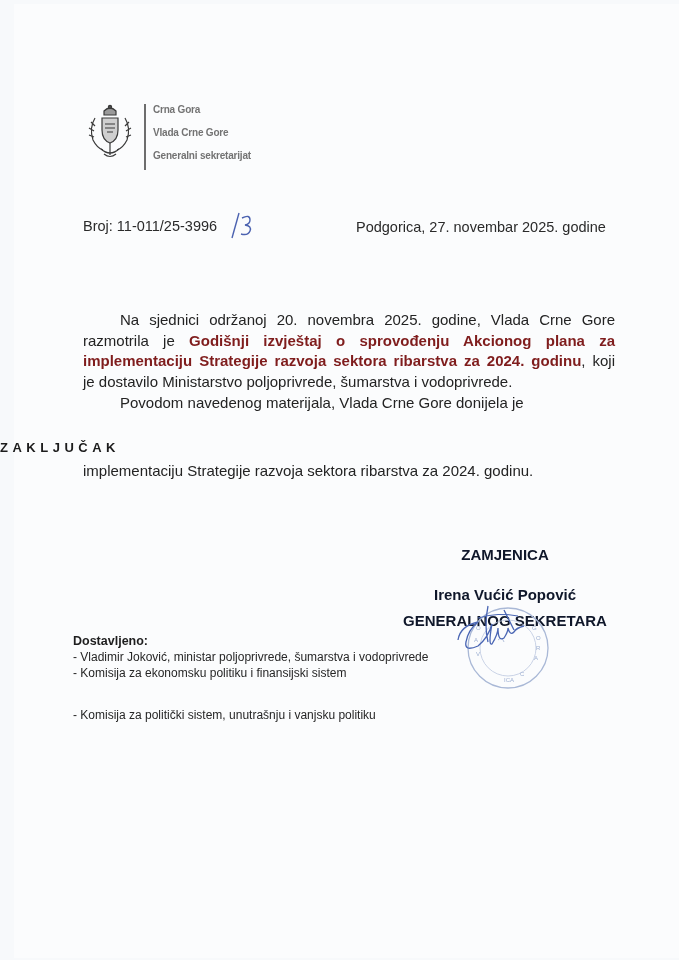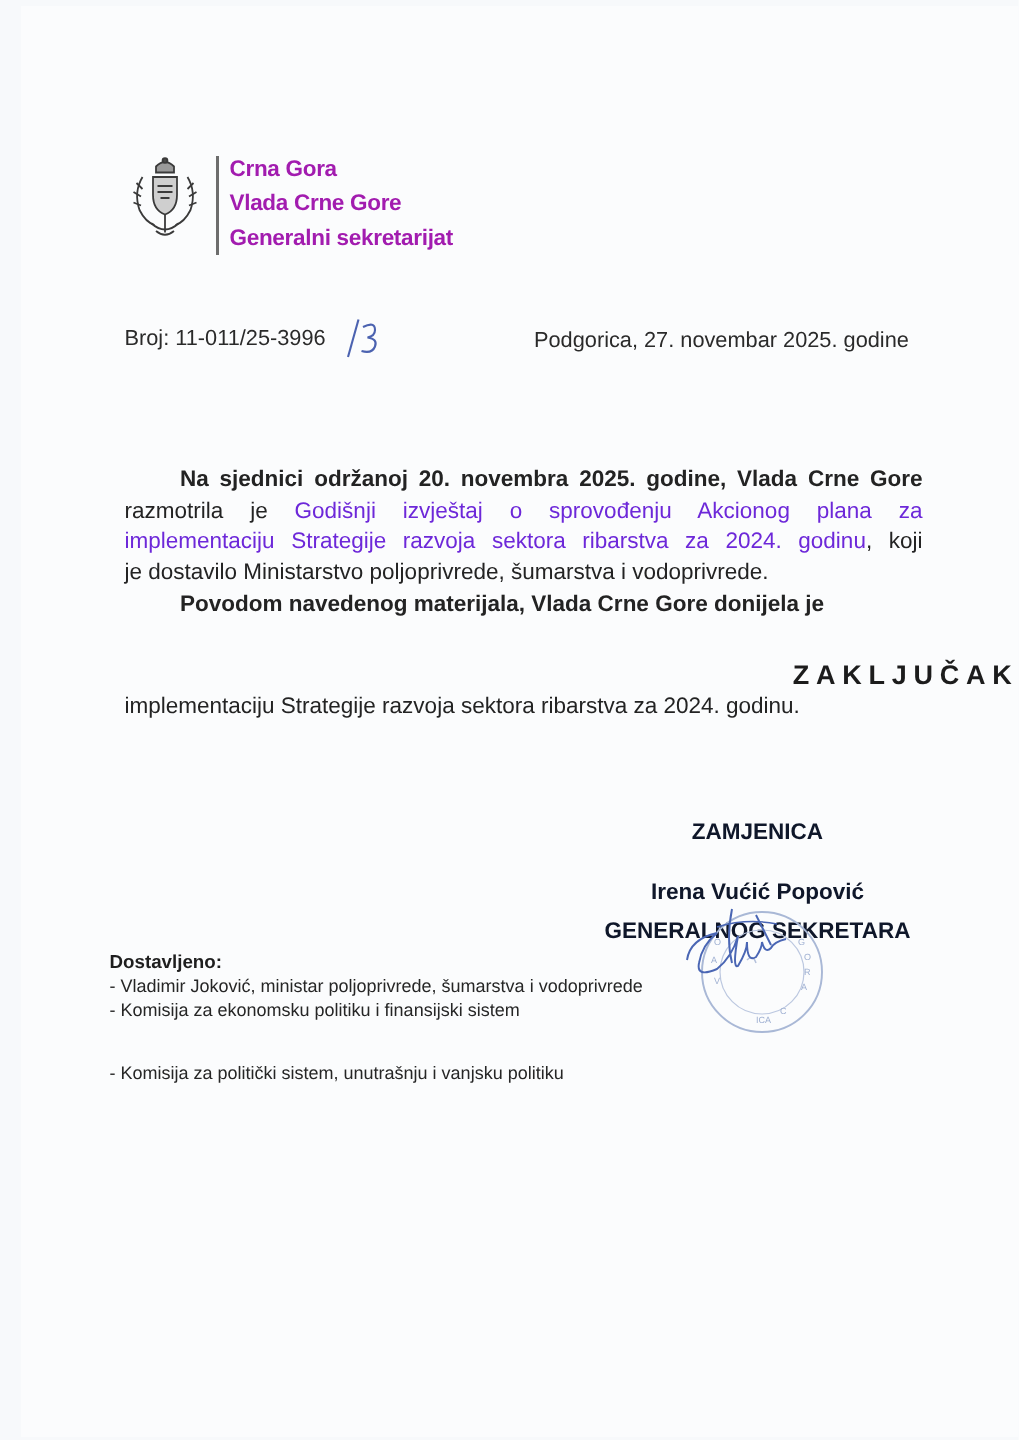--- a/index.html
+++ b/index.html
@@ -16,40 +16,40 @@
       position: absolute;
       left: 14px; top: 4px;
       width: 665px; height: 954px;
       background: #fbfcfd;
     }
     .abs { position: absolute; white-space: nowrap; }
 
     
     .coat { position: absolute; left: 87px; top: 104px; width: 46px; height: 58px; }
     .vbar { position: absolute; left: 144px; top: 104px; width: 1.5px; height: 66px; background: #6d6d6d; }
-    .hdr { position: absolute; left: 153px; font-size: 15px; font-weight: bold; color: #a21caf; letter-spacing: -0.2px; }
+    .hdr { position: absolute; left: 153px; font-size: 10px; font-weight: bold; color: #737373; letter-spacing: -0.2px; }
     .hdr.l1 { top: 104px; }
     .hdr.l2 { top: 127px; }
     .hdr.l3 { top: 150px; }
 
     
     .ref { left: 83px; top: 218px; font-size: 14.5px; color: #2a2a2a; }
     .ref-hand { left: 228px; top: 210px; width: 28px; height: 30px; }
     .place-date { left: 356px; top: 219px; font-size: 14.5px; color: #2a2a2a; }
 
     
     .para { position: absolute; left: 83px; width: 532px; font-size: 15px; line-height: 20.5px; color: #232323; }
     .line { display: block; white-space: nowrap; text-align: justify; text-align-last: justify; }
     .line.last { text-align-last: left; }
-    .indent { padding-left: 37px; font-weight: bold; }
-    b { font-weight: normal; color: #6d28d9; }
+    .indent { padding-left: 37px; }
+    b { font-weight: bold; color: #7f1d1d; }
 
     .p1 { top: 310px; }
     .p2 { top: 393px; left: 83px; }
-    .title { left: 0; width: 679px; text-align: right; top: 440px; font-size: 18px; font-weight: bold; letter-spacing: 4.5px; color: #1c1c1c; }
+    .title { left: 0; width: 679px; text-align: left; top: 440px; font-size: 13px; font-weight: bold; letter-spacing: 4.5px; color: #1c1c1c; }
     .p3 { top: 461px; }
 
     
     .sig { position: absolute; font-weight: bold; font-size: 15px; color: #0f172a; text-align: center; }
     .sig1 { left: 420px; top: 546px; width: 170px; }
     .sig2 { left: 380px; top: 566px; width: 250px; margin-top: 46px; }
     .sig3 { left: 400px; top: 586px; width: 210px; text-align: center; }
 
     .stamp { position: absolute; left: 448px; top: 600px; width: 108px; height: 90px; }
 

